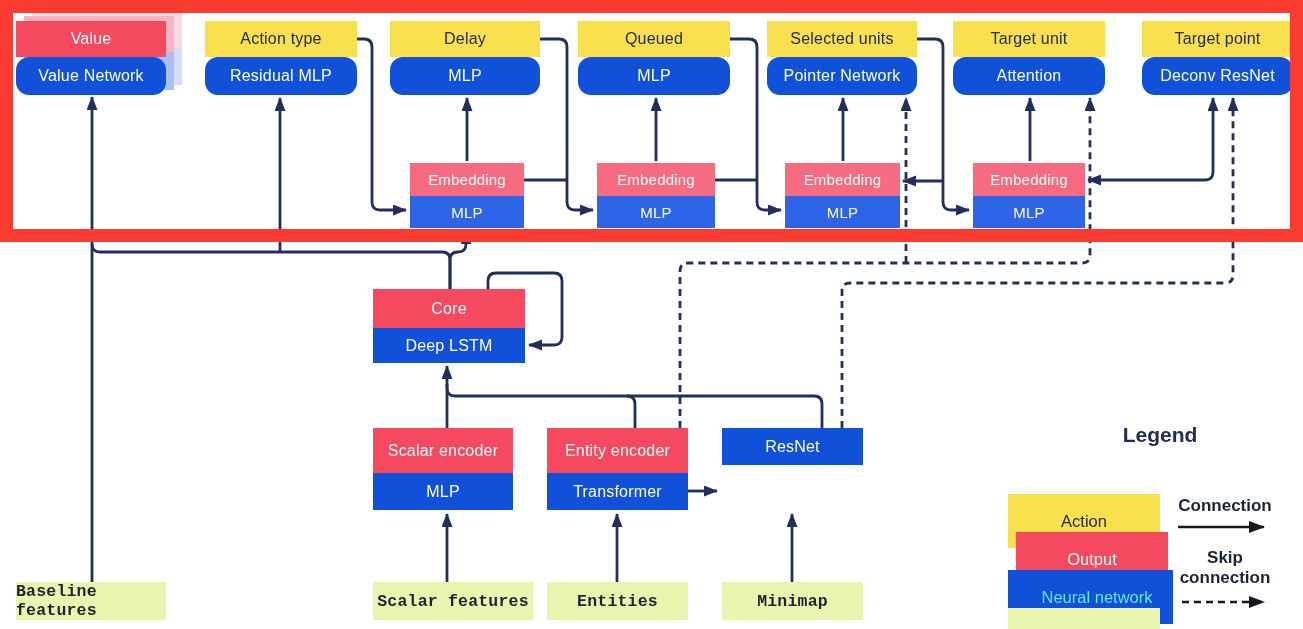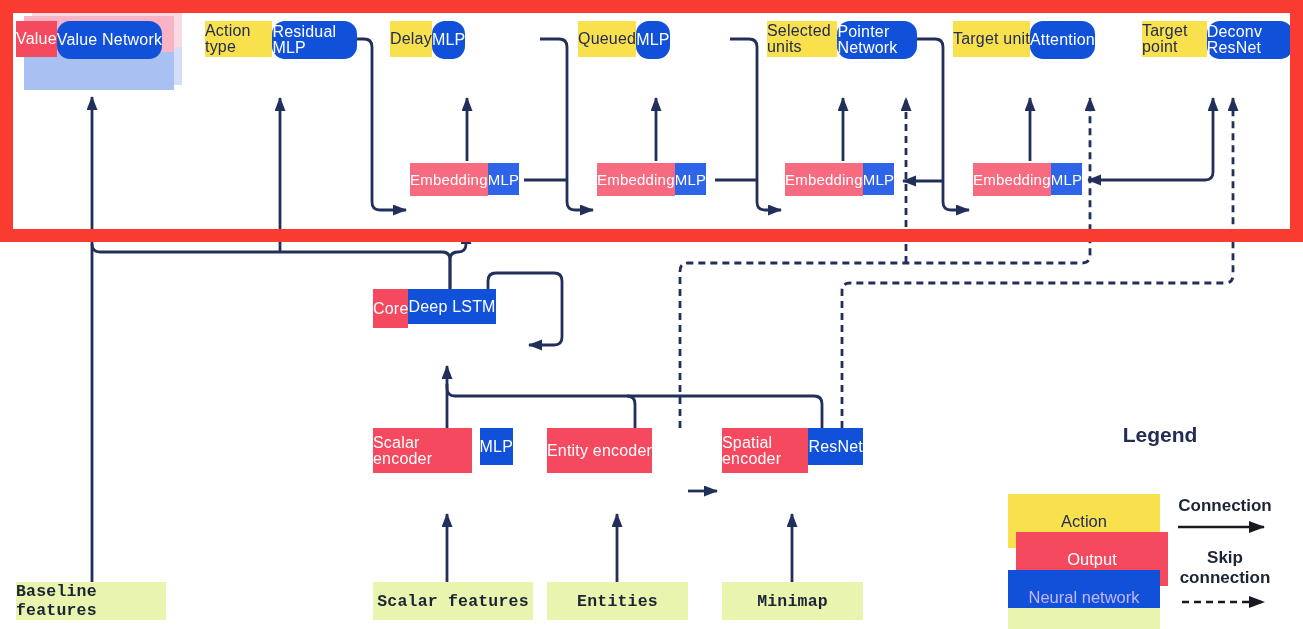--- a/index.html
+++ b/index.html
@@ -8,21 +8,21 @@
     font-family:"Liberation Sans","DejaVu Sans",sans-serif;
     background:#ffffff;
   }
   .stage svg{position:absolute;left:0;top:0;z-index:1;}
   .conn{fill:none;stroke:var(--line-navy);stroke-width:2.8px;}
   .conn.dashed{stroke-dasharray:7 5;}
   .conn.black{stroke:var(--legend-arrow-black);stroke-width:2.6px;}
   .arrowhead{fill:var(--line-navy);}
   .arrowhead-black{fill:var(--legend-arrow-black);}
 
-  .node{position:absolute;z-index:2;display:flex;flex-direction:row;}
+  .node{position:absolute;z-index:2;display:flex;flex-direction:column;}
   .half{display:flex;align-items:center;justify-content:center;
         font-size:16px;font-weight:500;letter-spacing:.2px;line-height:1;}
   .half.action{background:var(--action-yellow);color:var(--text-navy);}
   .half.output{background:var(--output-red);color:#ffffff;}
   .half.network{background:var(--network-blue);color:#ffffff;}
   .half.outlight{background:var(--embedding-pink);color:#ffffff;}
   .half.netlight{background:var(--embedding-blue);color:#ffffff;}
 
   .g-head .half.top{height:36px;}
   .g-head .half.bot{height:38px;border-radius:13px;}
@@ -47,21 +47,21 @@
     display:flex;align-items:center;justify-content:center;
     font-size:16.5px;font-weight:700;letter-spacing:.2px;font-family:Liberation Mono, monospace;}
 
   .legend-title{position:absolute;z-index:2;width:120px;text-align:center;
     font-size:21px;font-weight:600;color:var(--text-navy);}
   .legend-row{position:absolute;z-index:2;width:152px;height:54px;
     display:flex;align-items:center;justify-content:center;
     font-size:16.5px;font-weight:500;margin-top:24px;}
   .legend-row.action{background:var(--action-yellow);color:var(--text-navy);}
   .legend-row.output{background:var(--output-red);color:#ffffff;}
-  .legend-row.network{background:var(--network-blue);color:#c4b5fd;}
+  .legend-row.network{background:var(--network-blue);color:#5eead4;padding-left:13px;}
   .legend-row.input{background:var(--input-green);color:var(--text-dark);}
   .legend-conn-label{position:absolute;z-index:2;text-align:center;
     font-size:17px;font-weight:600;color:var(--text-dark);line-height:1.15;}
 
   .highlight-box{position:absolute;z-index:3;left:0;top:0;width:1303px;height:242px;
     box-sizing:border-box;border:13px solid var(--highlight-red);pointer-events:none;}
 </style>
 </head>
 <body>
 
@@ -163,29 +163,29 @@
   <div class="node g-emb" style="left:973px;top:163px;width:112px;">
     <div class="half top outlight">Embedding</div>
     <div class="half bot netlight">MLP</div>
   </div>
 
   <div class="node g-core" style="left:373px;top:289px;width:152px;">
     <div class="half top output">Core</div>
     <div class="half bot network">Deep LSTM</div>
   </div>
 
-  <div class="node g-enc" style="left:373px;top:428px;width:140px;gap:8px;">
+  <div class="node g-enc" style="left:373px;top:428px;width:140px;">
     <div class="half top output">Scalar encoder</div>
     <div class="half bot network">MLP</div>
   </div>
   <div class="node g-enc" style="left:547px;top:428px;width:141px;">
     <div class="half top output">Entity encoder</div>
+    <div class="half bot network">Transformer</div>
   </div>
   <div class="node g-enc" style="left:722px;top:428px;width:141px;">
-    <div class="half top output">Spatial encoder</div>
     <div class="half bot network">ResNet</div>
   </div>
 
   <div class="input-node" style="left:16px;top:582px;width:150px;">Baseline features</div>
   <div class="input-node" style="left:373px;top:582px;width:160px;">Scalar features</div>
   <div class="input-node" style="left:547px;top:582px;width:141px;">Entities</div>
   <div class="input-node" style="left:722px;top:582px;width:141px;">Minimap</div>
 
   <div class="legend-title" style="left:1100px;top:423px;">Legend</div>
   <div class="legend-row action" style="left:1008px;top:470px;">Action</div>

